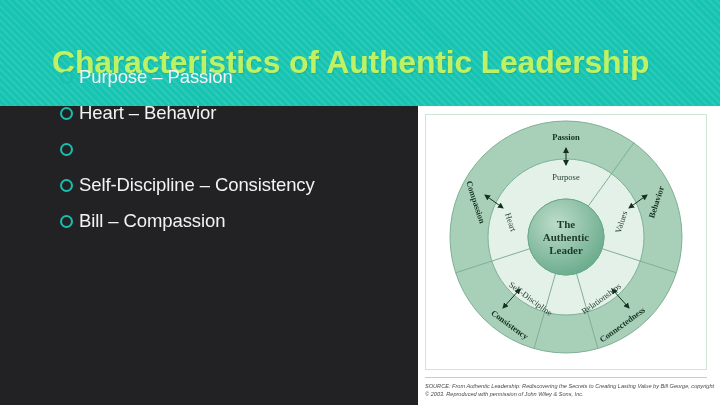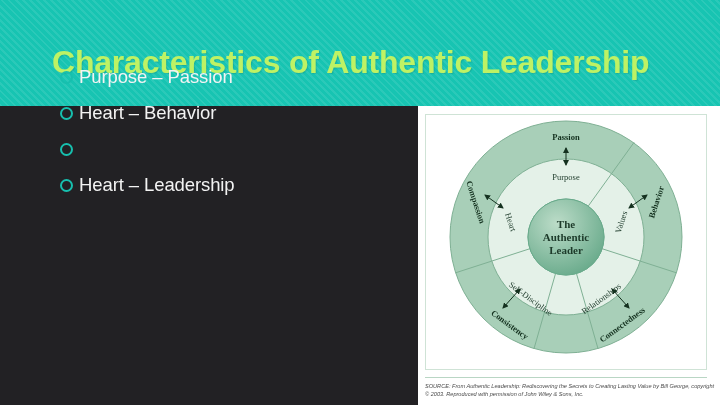--- a/index.html
+++ b/index.html
@@ -153,21 +153,25 @@
     </li>
     <li>
       <span class="bullet-ring"></span>
       <span class="bullet-text">Heart – Behavior</span>
     </li>
     <li>
       <span class="bullet-ring"></span>
     </li>
     <li>
       <span class="bullet-ring"></span>
-      <span class="bullet-text">Heart – Leadership</span>
+      <span class="bullet-text">Self-Discipline – Consistency</span>
+    </li>
+    <li>
+      <span class="bullet-ring"></span>
+      <span class="bullet-text">Bill – Compassion</span>
     </li>
   </ul>
 
   <div class="figure-panel">
     <div class="figure-box">
 
       <svg class="figure-svg" width="280" height="254" viewBox="0 0 280 254">
         <defs>
           <radialGradient id="coreGrad" cx="38%" cy="32%" r="72%">
             <parameter name="stop-color" value="#bcdcc8"></parameter>

